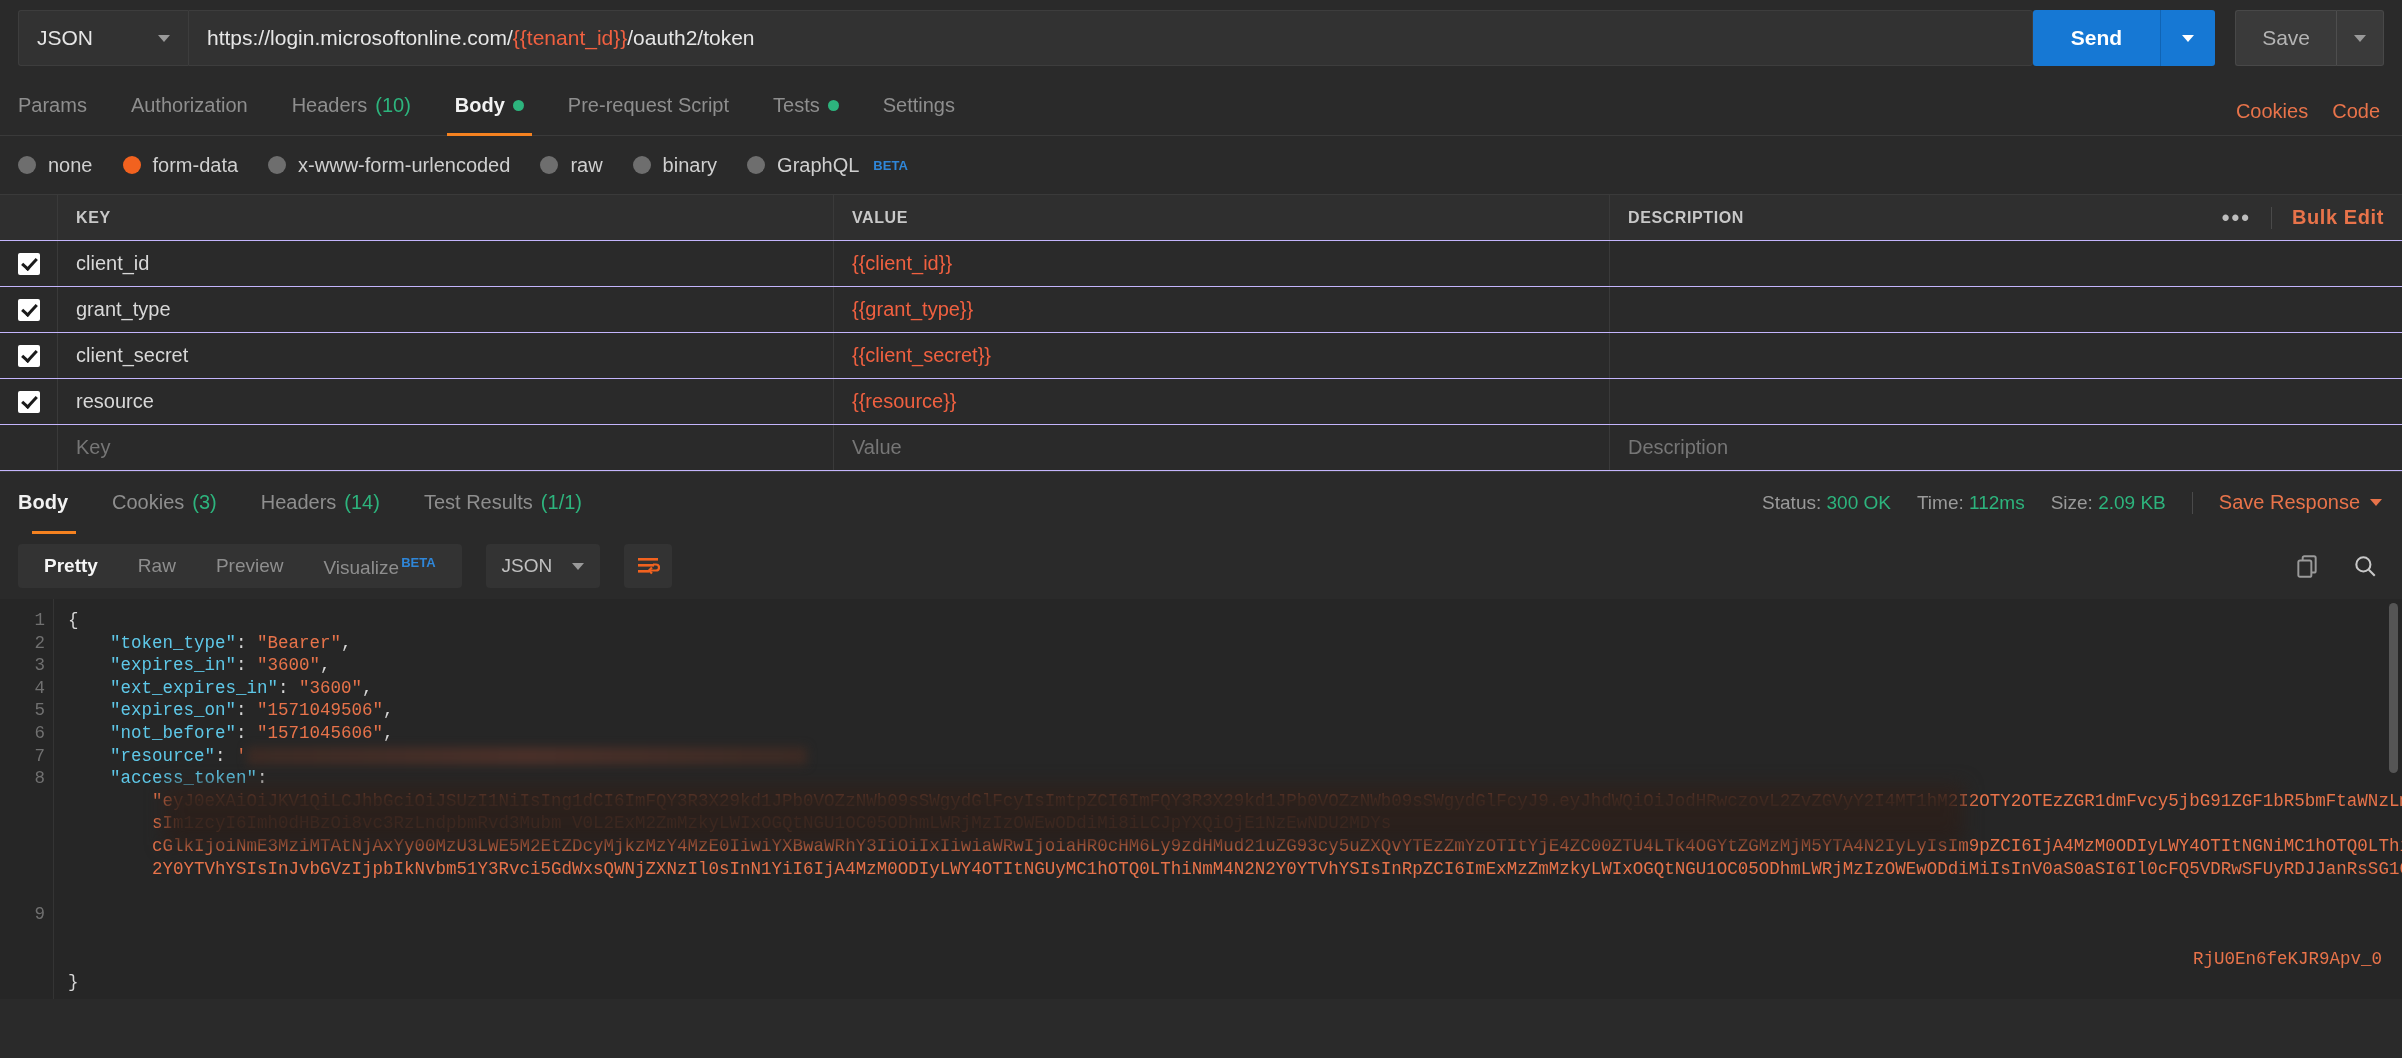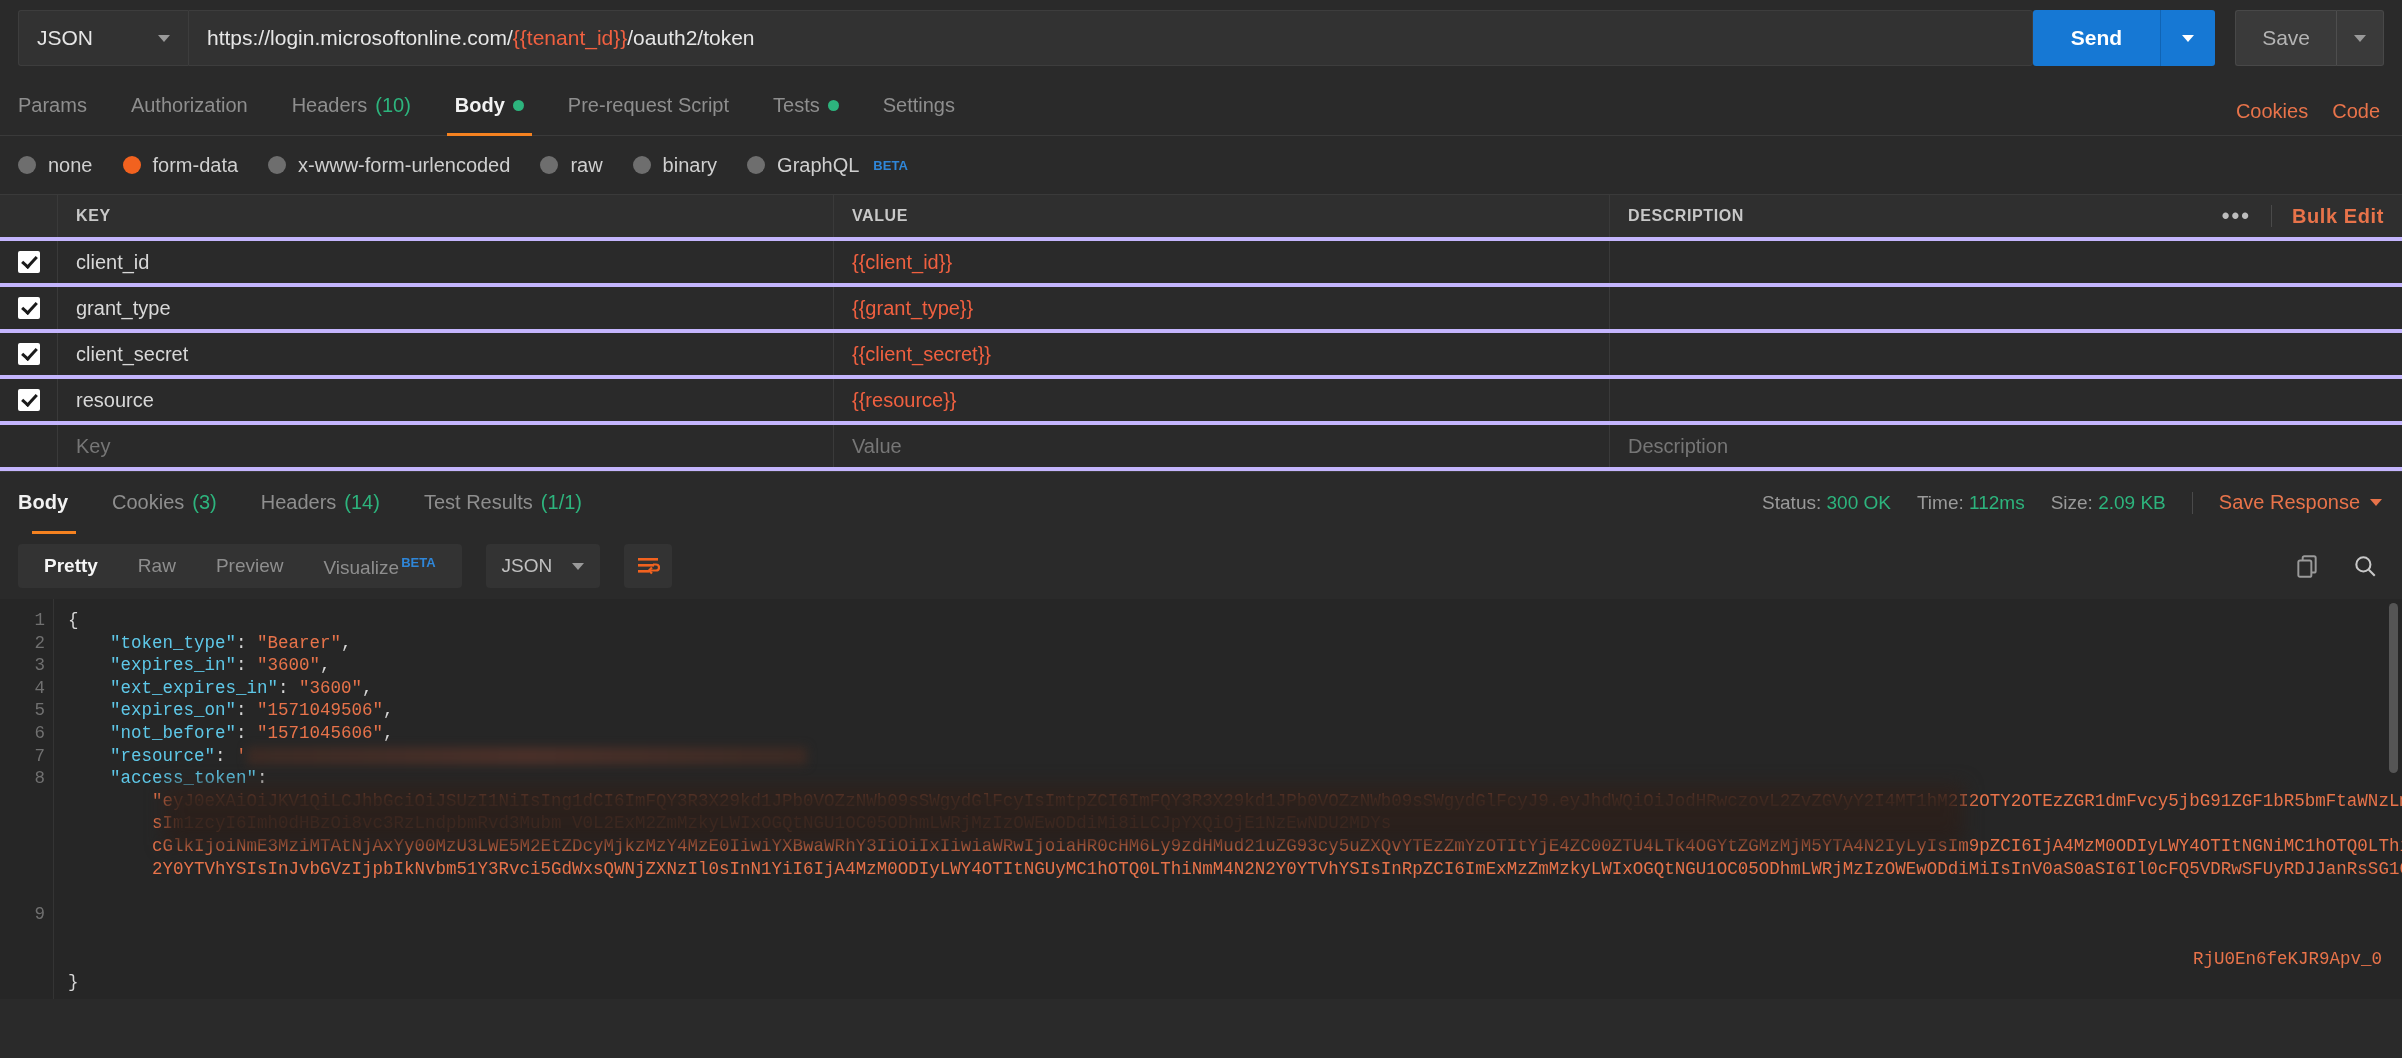--- a/index.html
+++ b/index.html
@@ -119,21 +119,21 @@
     width: 18px; height: 18px; border-radius: 50%;
     background: #6e6e6e; display: inline-block;
   }
   .rad.sel .circ { background: #f2621f; }
   .beta { color: #2f86d8; font-size: 13px; font-weight: bold; vertical-align: super; margin-left: 2px; }
 
   
   .kvtable { border-top: 1px solid #3a3a3a; }
   .kvrow {
     display: flex; align-items: stretch;
-    border-bottom: 4px solid #c4b5fd;
+    border-bottom: 1px solid #c4b5fd;
     min-height: 46px;
   }
   .c-chk {
     width: 58px; display: flex; align-items: center; justify-content: center;
     border-right: 1px solid #3a3a3a;
   }
   .c-key   { width: 776px; border-right: 1px solid #3a3a3a; display: flex; align-items: center; padding: 0 18px; }
   .c-val   { width: 776px; border-right: 1px solid #3a3a3a; display: flex; align-items: center; padding: 0 18px; }
   .c-desc  { flex: 1; display: flex; align-items: center; padding: 0 18px; justify-content: space-between; }
   .hdr { min-height: 46px; background: #2f2f2f; }

